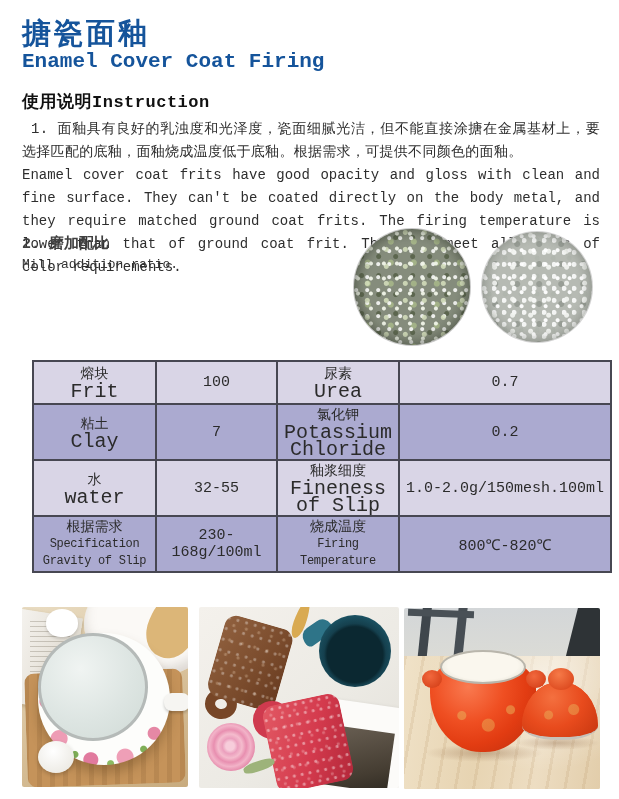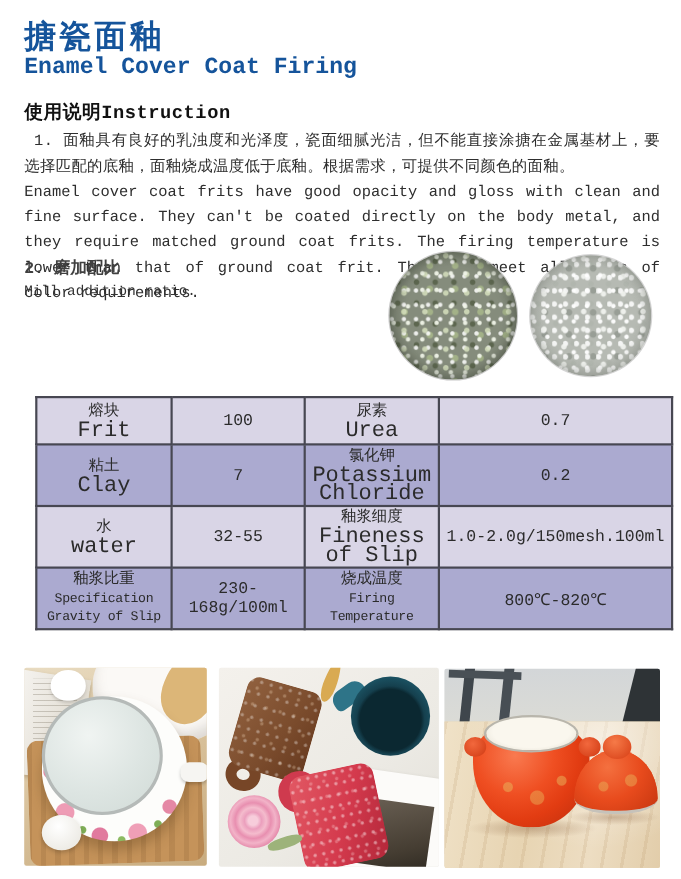--- a/index.html
+++ b/index.html
@@ -249,21 +249,21 @@
         </td>
         <td class="val">32-55</td>
         <td>
           <div class="zh">釉浆细度</div>
           <div class="en">Fineness of Slip</div>
         </td>
         <td class="val">1.0-2.0g/150mesh.100ml</td>
       </tr>
       <tr class="dark">
         <td>
-          <div class="zh">釉浆比重</div>
+          <div class="zh">根据需求</div>
           <div class="en sm">Specification Gravity of Slip</div>
         </td>
         <td class="val">230-168g/100ml</td>
         <td>
           <div class="zh">烧成温度</div>
           <div class="en sm">Firing Temperature</div>
         </td>
         <td class="val">800℃-820℃</td>
       </tr>
     </tbody>

